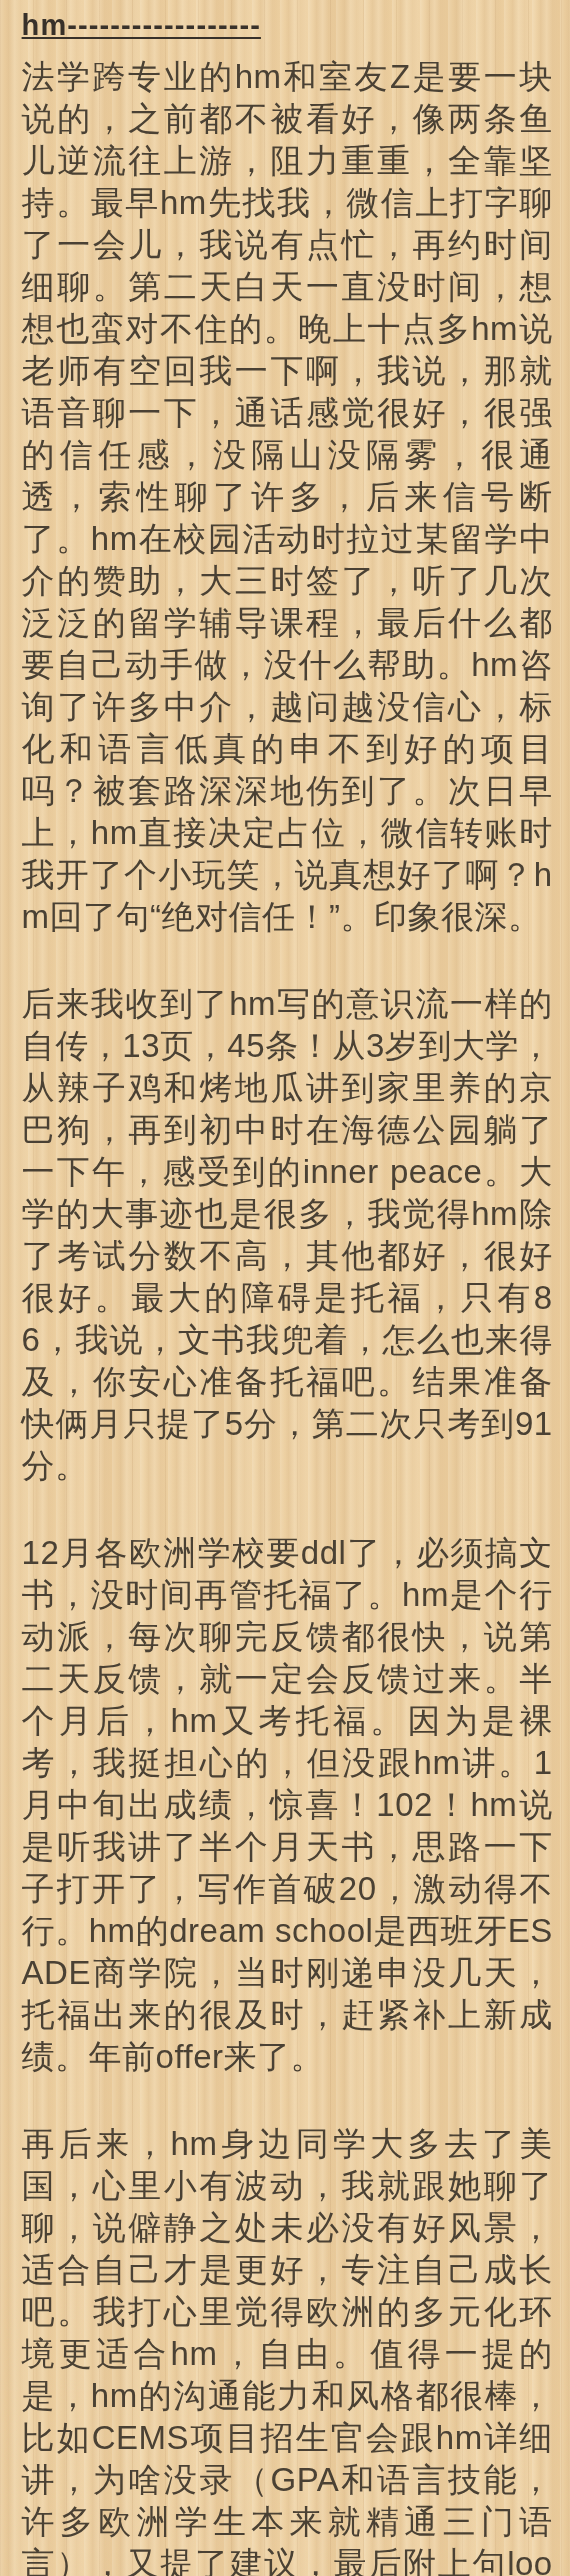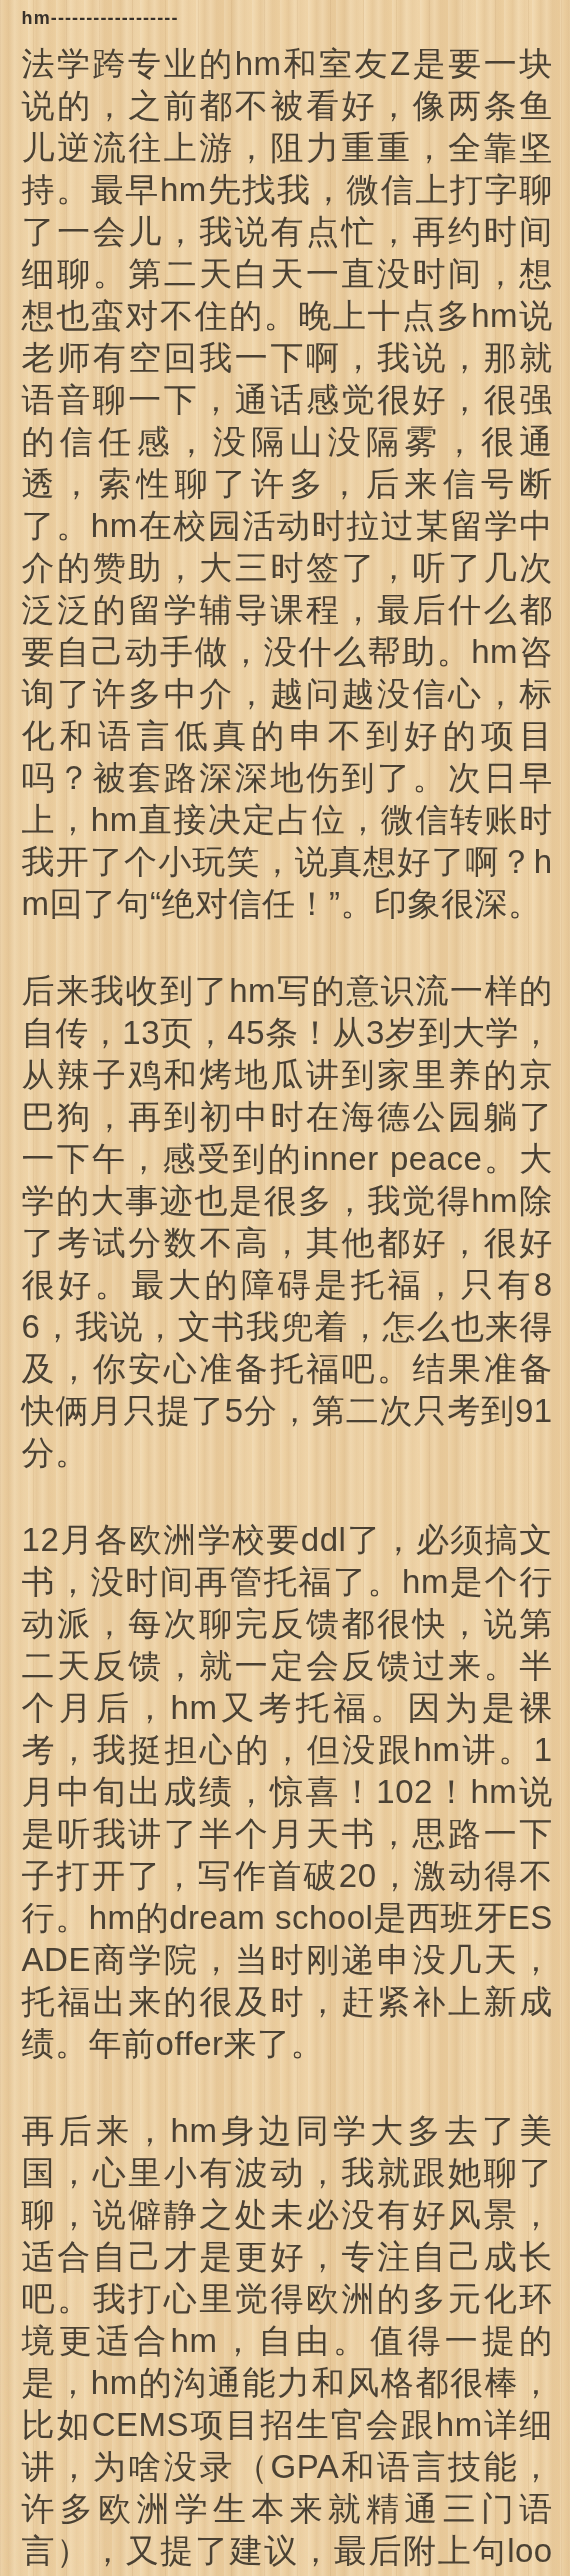--- a/index.html
+++ b/index.html
@@ -28,26 +28,27 @@
         rgba(230,198,148,0.26) 52px, rgba(248,228,192,0.22) 81px,
         rgba(222,186,134,0.30) 112px);
     font-family:"Liberation Sans","DejaVu Sans",sans-serif;
   }
   .page{
     width:100%;
     height:100%;
     padding:7.6px 18.3px 0 21.6px;
   }
   .note-title{
-    font-size:18px;
+    font-size:29px;
     font-weight:700;
     letter-spacing:1.1px;
     color:var(--title-color);
     line-height:1.2;
     word-break:break-all;
+    text-decoration:underline;
   }
   .note-body p{
     margin:45px 0 0 0;
     font-size:33px;
     line-height:42px;
     letter-spacing:0.5px;
     color:var(--text-color);
     text-align:justify;
     word-break:break-all;
     overflow-wrap:break-word;

